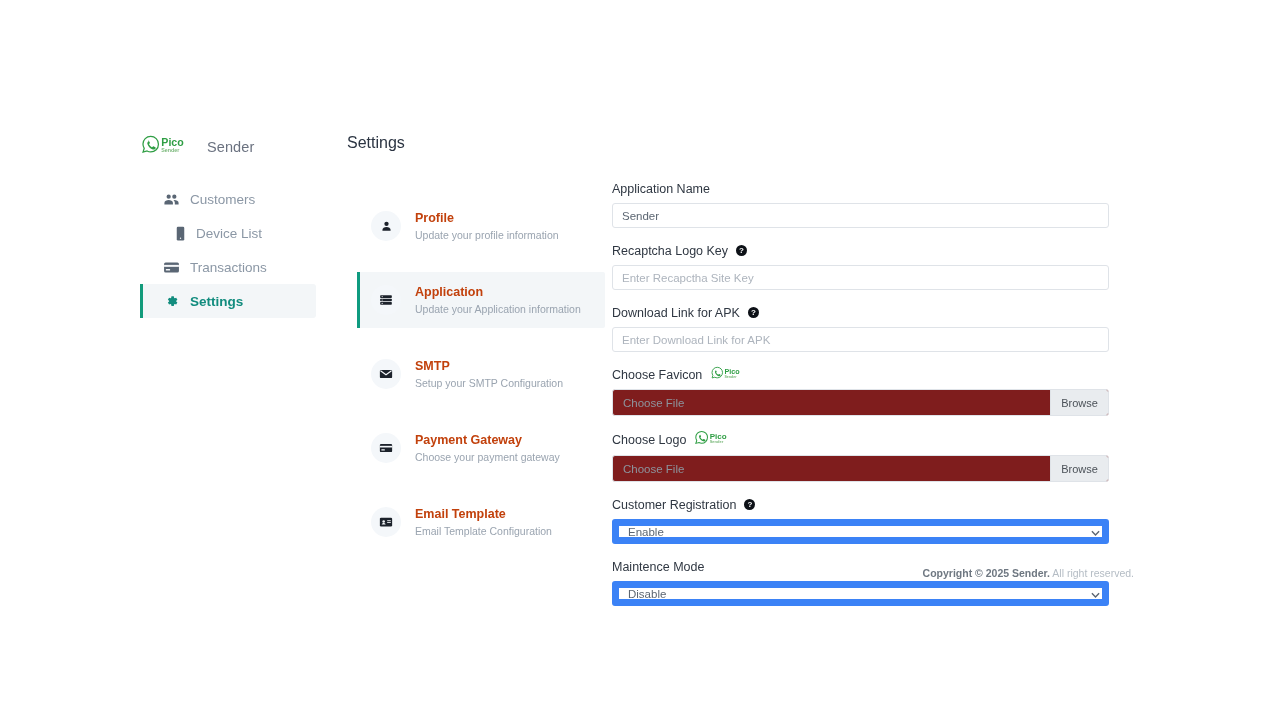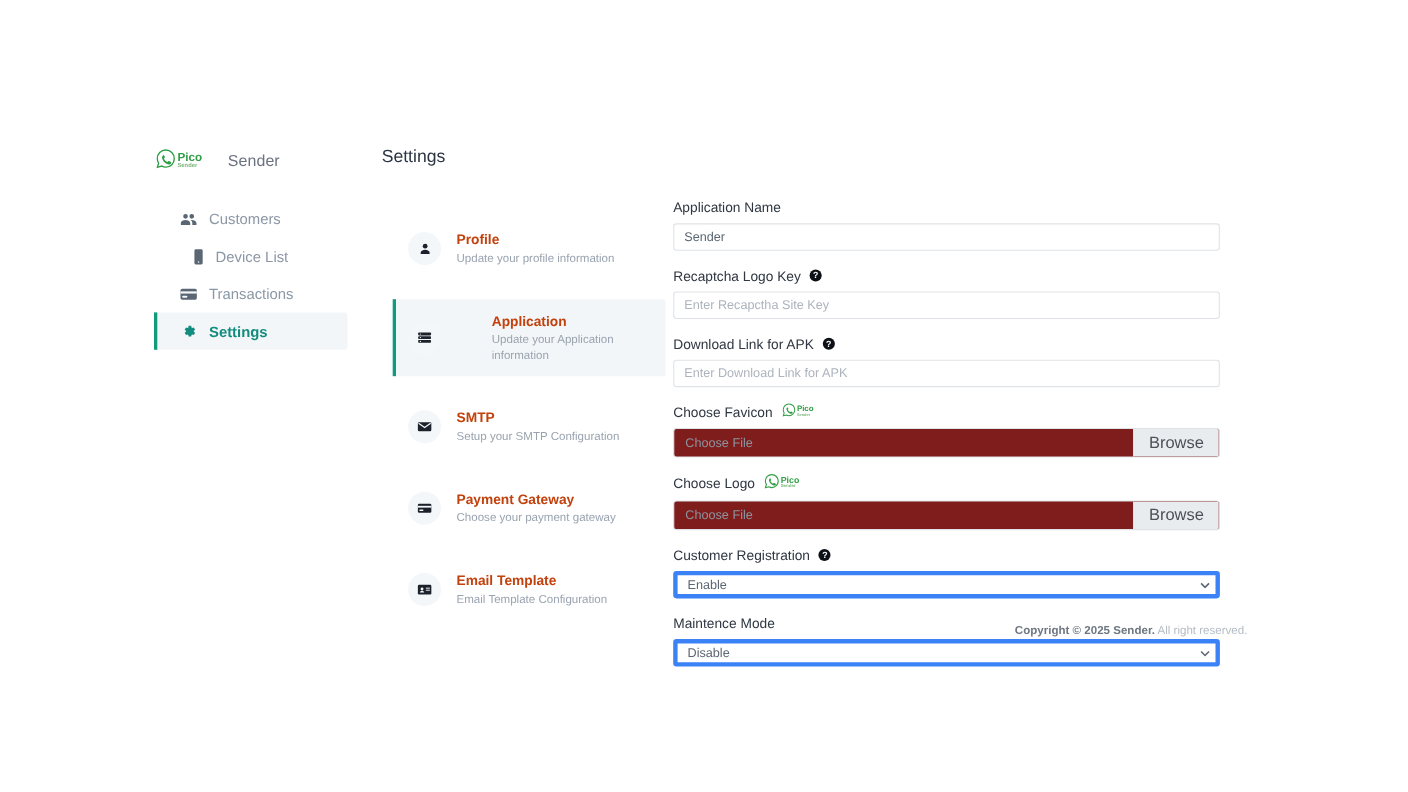--- a/index.html
+++ b/index.html
@@ -83,21 +83,20 @@
   .sm-item {
     position: relative;
     display: flex; align-items: center;
     padding: 12px 10px 12px 14px;
     cursor: pointer;
     margin-bottom: 18px;
     border-radius: 2px;
   }
   .sm-item.active {
     background: #f3f6f8;
-    gap: 32px;
   }
   .sm-item.active::before {
     content: "";
     position: absolute; left: 0; top: 0; bottom: 0;
     width: 3px; background: #0f9b80;
   }
   .sm-icon {
     width: 30px; height: 30px; border-radius: 50%;
     background: #f4f7fa;
     display: flex; align-items: center; justify-content: center;
@@ -152,32 +151,32 @@
     display: flex; width: 100%; height: 27px;
     border: 1px solid #dfe3e8; border-radius: 3px;
     overflow: hidden; background: #7f1d1d;
   }
   .filegroup .fname {
     flex: 1; display: flex; align-items: center;
     padding: 0 10px;
     font-size: 11.5px; color: #8d949d;
   }
   .filegroup .browse {
-    width: 78px;
+    width: 58px;
     background: #e9ecef;
     border-left: 1px solid #dfe3e8;
     display: flex; align-items: center; justify-content: center;
-    font-size: 15px; color: #4b5158;
+    font-size: 11px; color: #4b5158;
     cursor: pointer;
   }
 
   .sel-wrap { position: relative; width: 100%; }
   .sel {
     width: 100%; height: 25px;
-    border: 4px solid #3b82f6; border-radius: 3px;
+    border: 7px solid #3b82f6; border-radius: 3px;
     background: #fff;
     font-size: 11.5px; color: #5c6672;
     padding: 0 24px 0 9px;
     font-family: "Liberation Sans", sans-serif;
     appearance: none; -webkit-appearance: none;
     outline: none; cursor: pointer;
   }
   .sel-caret {
     position: absolute; right: 9px; top: 50%;
     transform: translateY(-55%);

